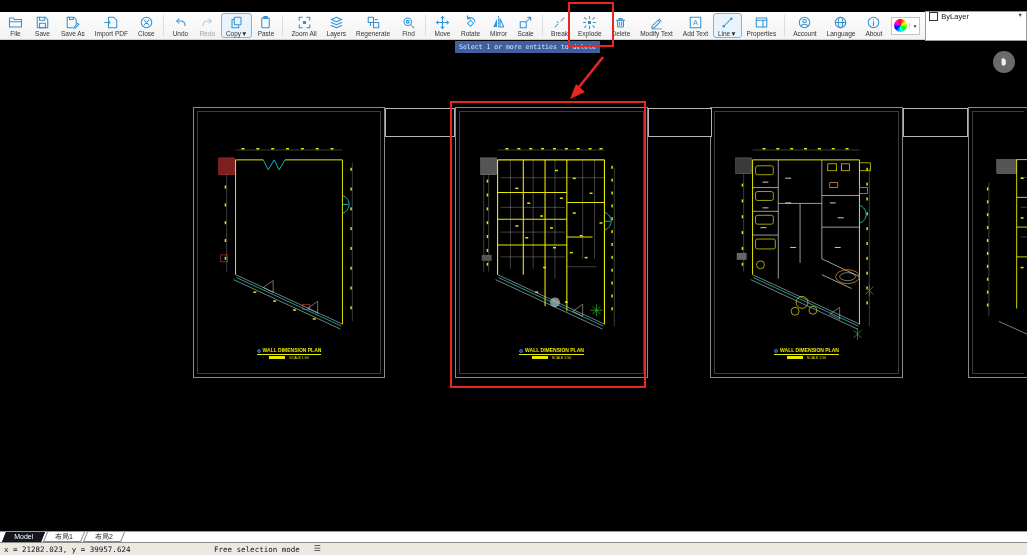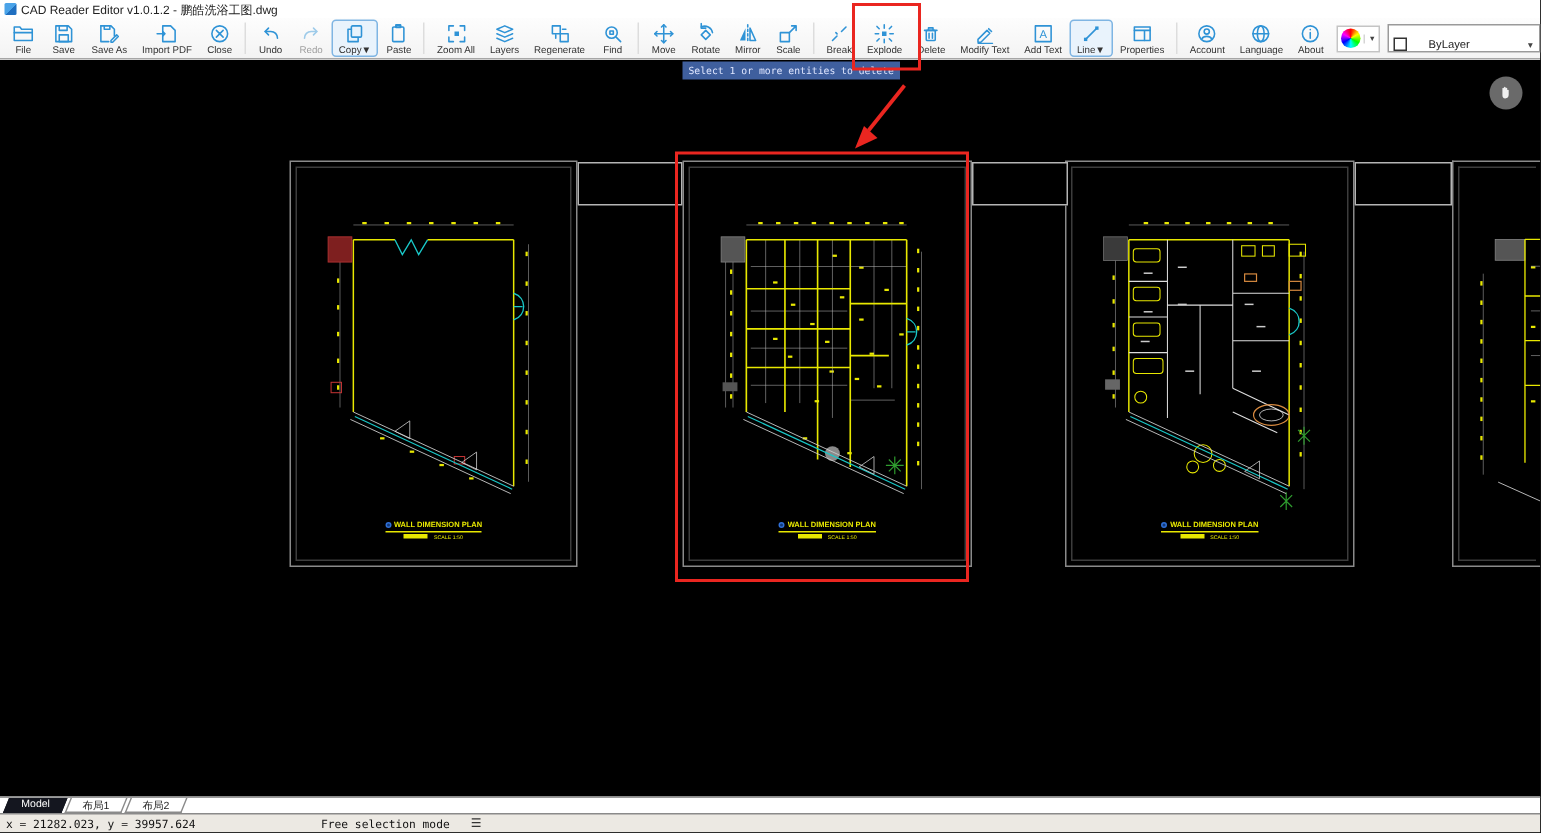--- a/index.html
+++ b/index.html
@@ -32,23 +32,23 @@
   .tb-label { font-size:6.5px; color:#333; white-space:nowrap; line-height:8px; }
   .tb-sep { width:1px; background:#ddd; margin:2px 3px; }
   .tb-colorbtn {
     align-self:center; display:flex; align-items:center; gap:2px;
     border:1px solid #c4c4c4; background:#fff; padding:1px 2px; margin-left:4px; height:18px;
   }
   .colorwheel { width:13px; height:13px; border-radius:50%;
     background:conic-gradient(#f00,#ff0,#0f0,#0ff,#00f,#f0f,#f00); }
   .mini-arrow { font-size:5px; color:#444; border-left:1px solid #d5d5d5; padding-left:2px; }
   .layer-combo {
-    align-self:center; width:102px; height:19px; margin-left:5px;
-    border:1px solid #9a9a9a; background:#fff; display:flex; align-items:flex-end;
-    gap:14px; padding:0 3px; font-size:7.5px; color:#222;
+    align-self:center; width:102px; height:30px; margin-left:5px;
+    border:1px solid #9a9a9a; background:#fff; display:flex; align-items:flex-start;
+    gap:3px; padding:0 3px; font-size:7.5px; color:#222;
   }
   .swatch { width:9px; height:9px; background:#fff; border:1px solid #333; flex:0 0 auto; }
   .combo-arrow { margin-left:auto; font-size:5.5px; color:#444; }
   
   .canvas { position:absolute; left:0; top:40px; width:1027px; height:491px; background:#000; overflow:hidden; z-index:1; }
   .sheet { position:absolute; top:67px; width:192px; height:271px; background:#000; border:1px solid #8a8a8a; z-index:2; }
   .sheet .inner { position:absolute; inset:3px; border:1px solid #3c3c3c; }
   .sheet svg { position:absolute; inset:0; width:100%; height:100%; }
   .connector { position:absolute; top:68px; height:29px; background:#000; border:1px solid #b5b5b5; z-index:3; }
   .sel-rect { position:absolute; left:450px; top:61px; width:196px; height:287px; border:2px solid #ea2620; z-index:6; }
@@ -86,24 +86,20 @@
   }
   .coords { margin-left:4px; width:162px; white-space:nowrap; }
   .mode { white-space:nowrap;padding-left:48px; }
   .menu-icon { margin-left:14px; font-size:8px; color:#333; line-height:8px; }
 </style>
 </head>
 <body>
 
 <div class="app">
 
-  <div class="titlebar">
-    <span class="appicon"></span>
-    <span>CAD Reader Editor v1.0.1.2 - 鹏皓洗浴工图.dwg</span>
-  </div>
 
   <div class="toolbar" id="toolbar-buttons">
       <div class="tb-btn">
         <span class="tb-ico">
           <svg viewBox="0 0 20 20">
             <path d="M2 6V4h5l1.5 2H18v10H2z"></path>
             <path d="M2 9h16"></path>
           </svg>
         </span>
         <span class="tb-label">File</span>

